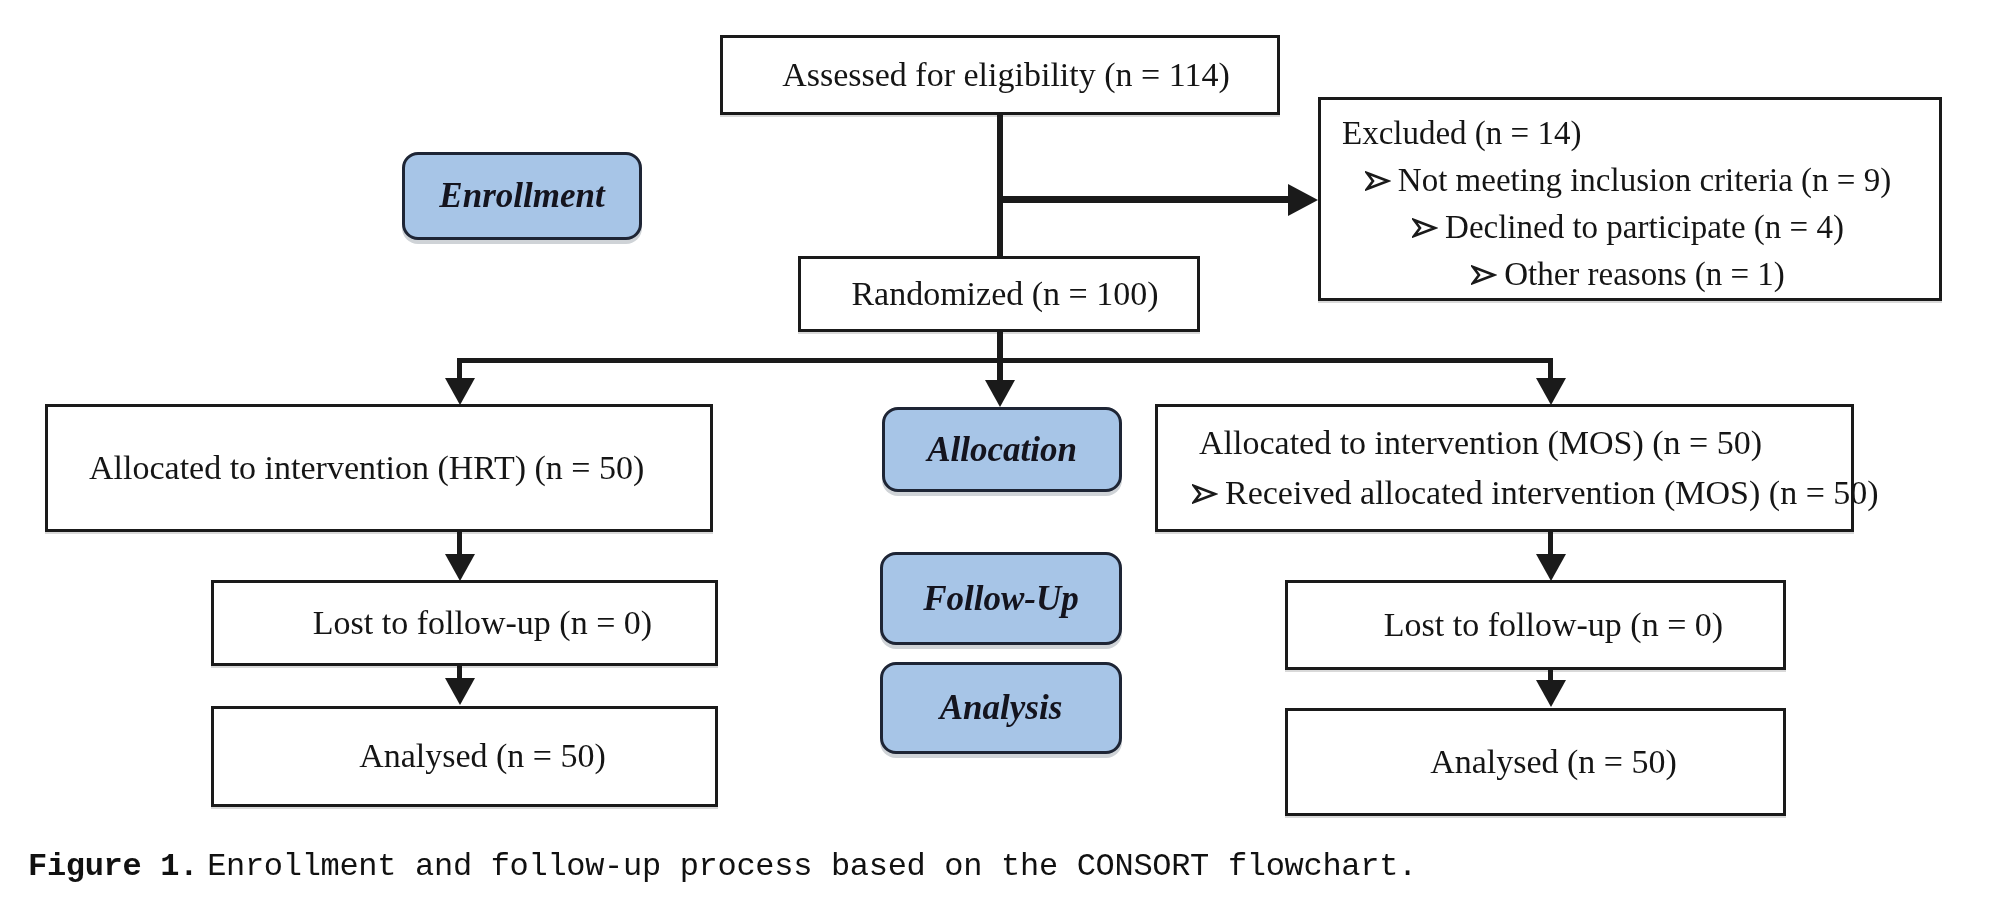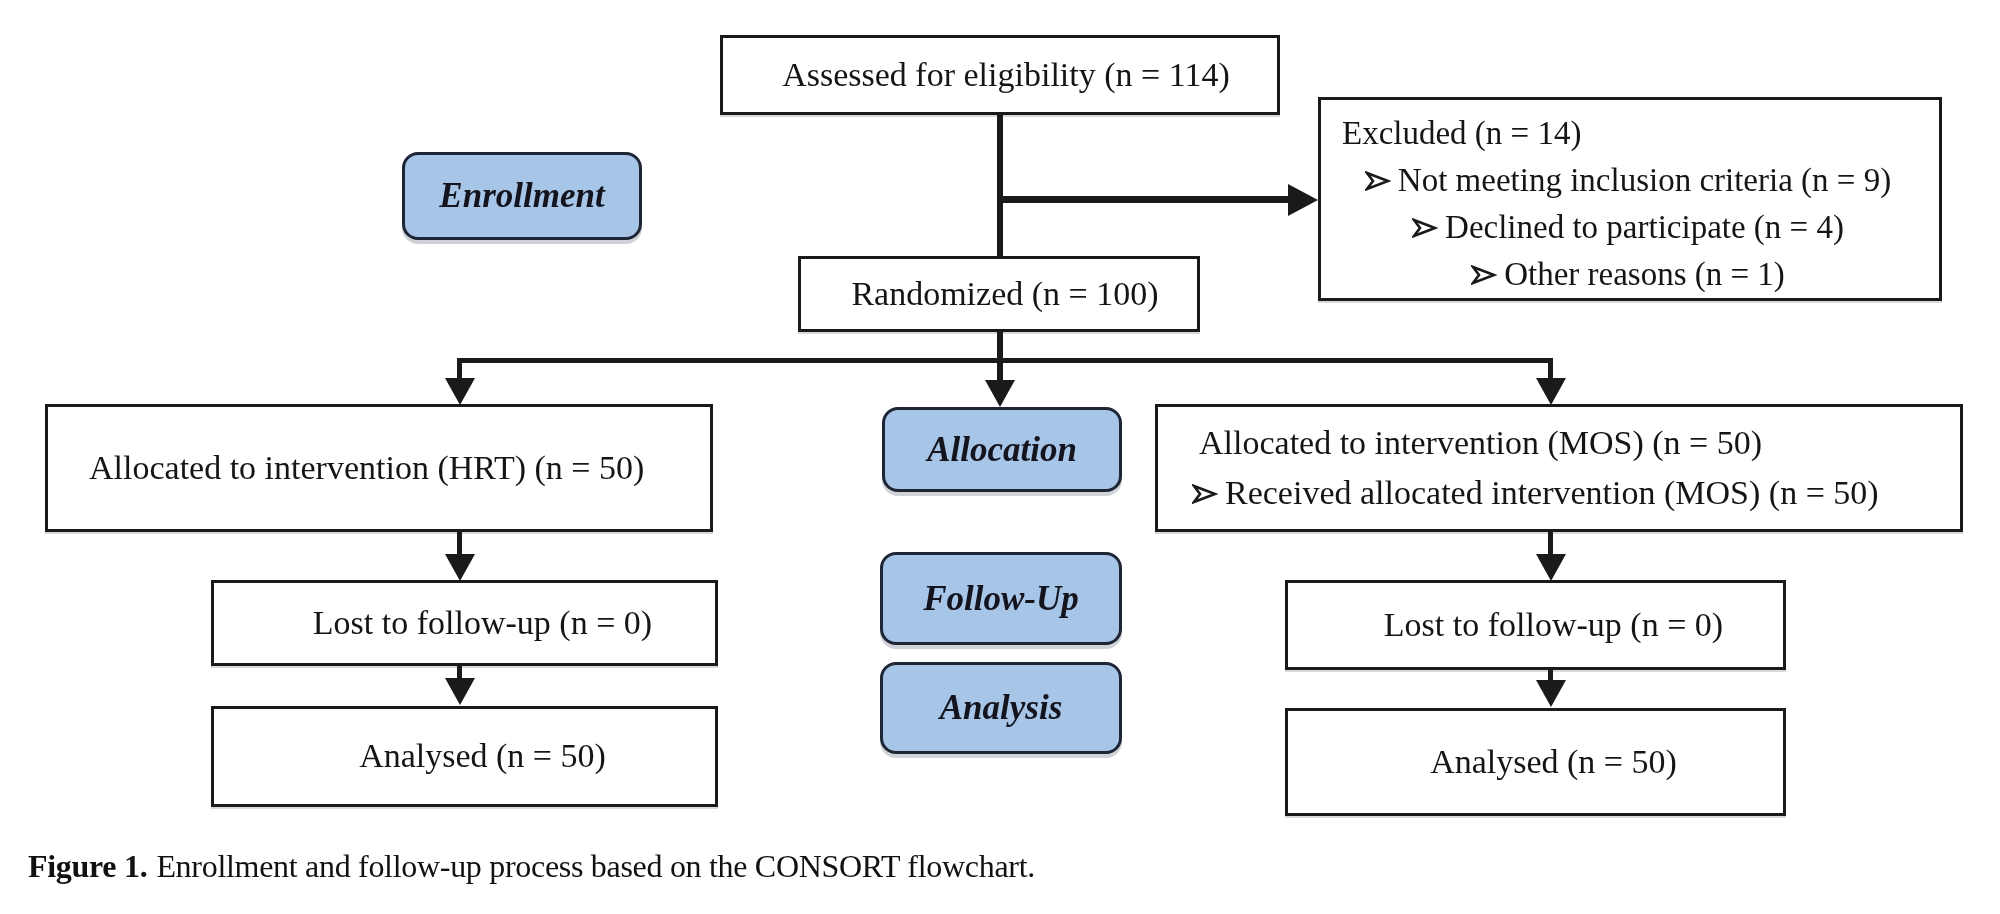--- a/index.html
+++ b/index.html
@@ -36,21 +36,21 @@
   .excluded .ex-title{line-height:47px;margin-left:13px;}
   .ex-item{line-height:47px;display:flex;align-items:center;justify-content:center;}
   
   .alloc{display:flex;flex-direction:column;justify-content:center;padding-left:34px;font-size:34px;}
   .alloc .l1{line-height:50px;margin-left:7px;}
   .alloc .l2{line-height:50px;display:flex;align-items:center;}
   .bullet{display:inline-block;margin-right:7px;flex:0 0 auto;}
   
   .caption{
     position:absolute;left:28px;top:848px;
-    font-family:Liberation Serif, serif;
+    font-family:Liberation Mono, monospace;
     font-size:32px;color:#111;letter-spacing:-.3px;white-space:nowrap;
   }
   .caption .cap-label{font-weight:bold;}
   .caption .cap-text{margin-left:9px;}
 </style>
 </head>
 <body>
 
 <div class="canvas">
 
@@ -107,21 +107,21 @@
   <div class="arr-down" style="left:1536px;top:378px;"></div>
 
   <div class="box alloc" style="left:45px;top:404px;width:668px;height:128px;">
     <div class="l1">Allocated to intervention (HRT) (n = 50)</div>
   </div>
 
   <div class="stage" style="left:882px;top:407px;width:240px;height:85px;">
     <span>Allocation</span>
   </div>
 
-  <div class="box alloc" style="left:1155px;top:404px;width:808px;height:128px;">
+  <div class="box alloc" style="left:1155px;top:404px;width:699px;height:128px;">
     <div class="l1">Allocated to intervention (MOS) (n = 50)</div>
     <div class="l2">
       <span class="bullet"><svg width="26" height="20" viewBox="0 0 26 20">
             <path d="M2 2 L23 10 L2 18 L8 10 Z" fill="#ffffff" stroke="#1a1a1a" stroke-width="2.6"></path>
           </svg></span>
       <span>Received allocated intervention (MOS) (n = 50)</span>
     </div>
   </div>
 
   <div class="line" style="left:457px;top:532px;width:5px;height:24px;"></div>

